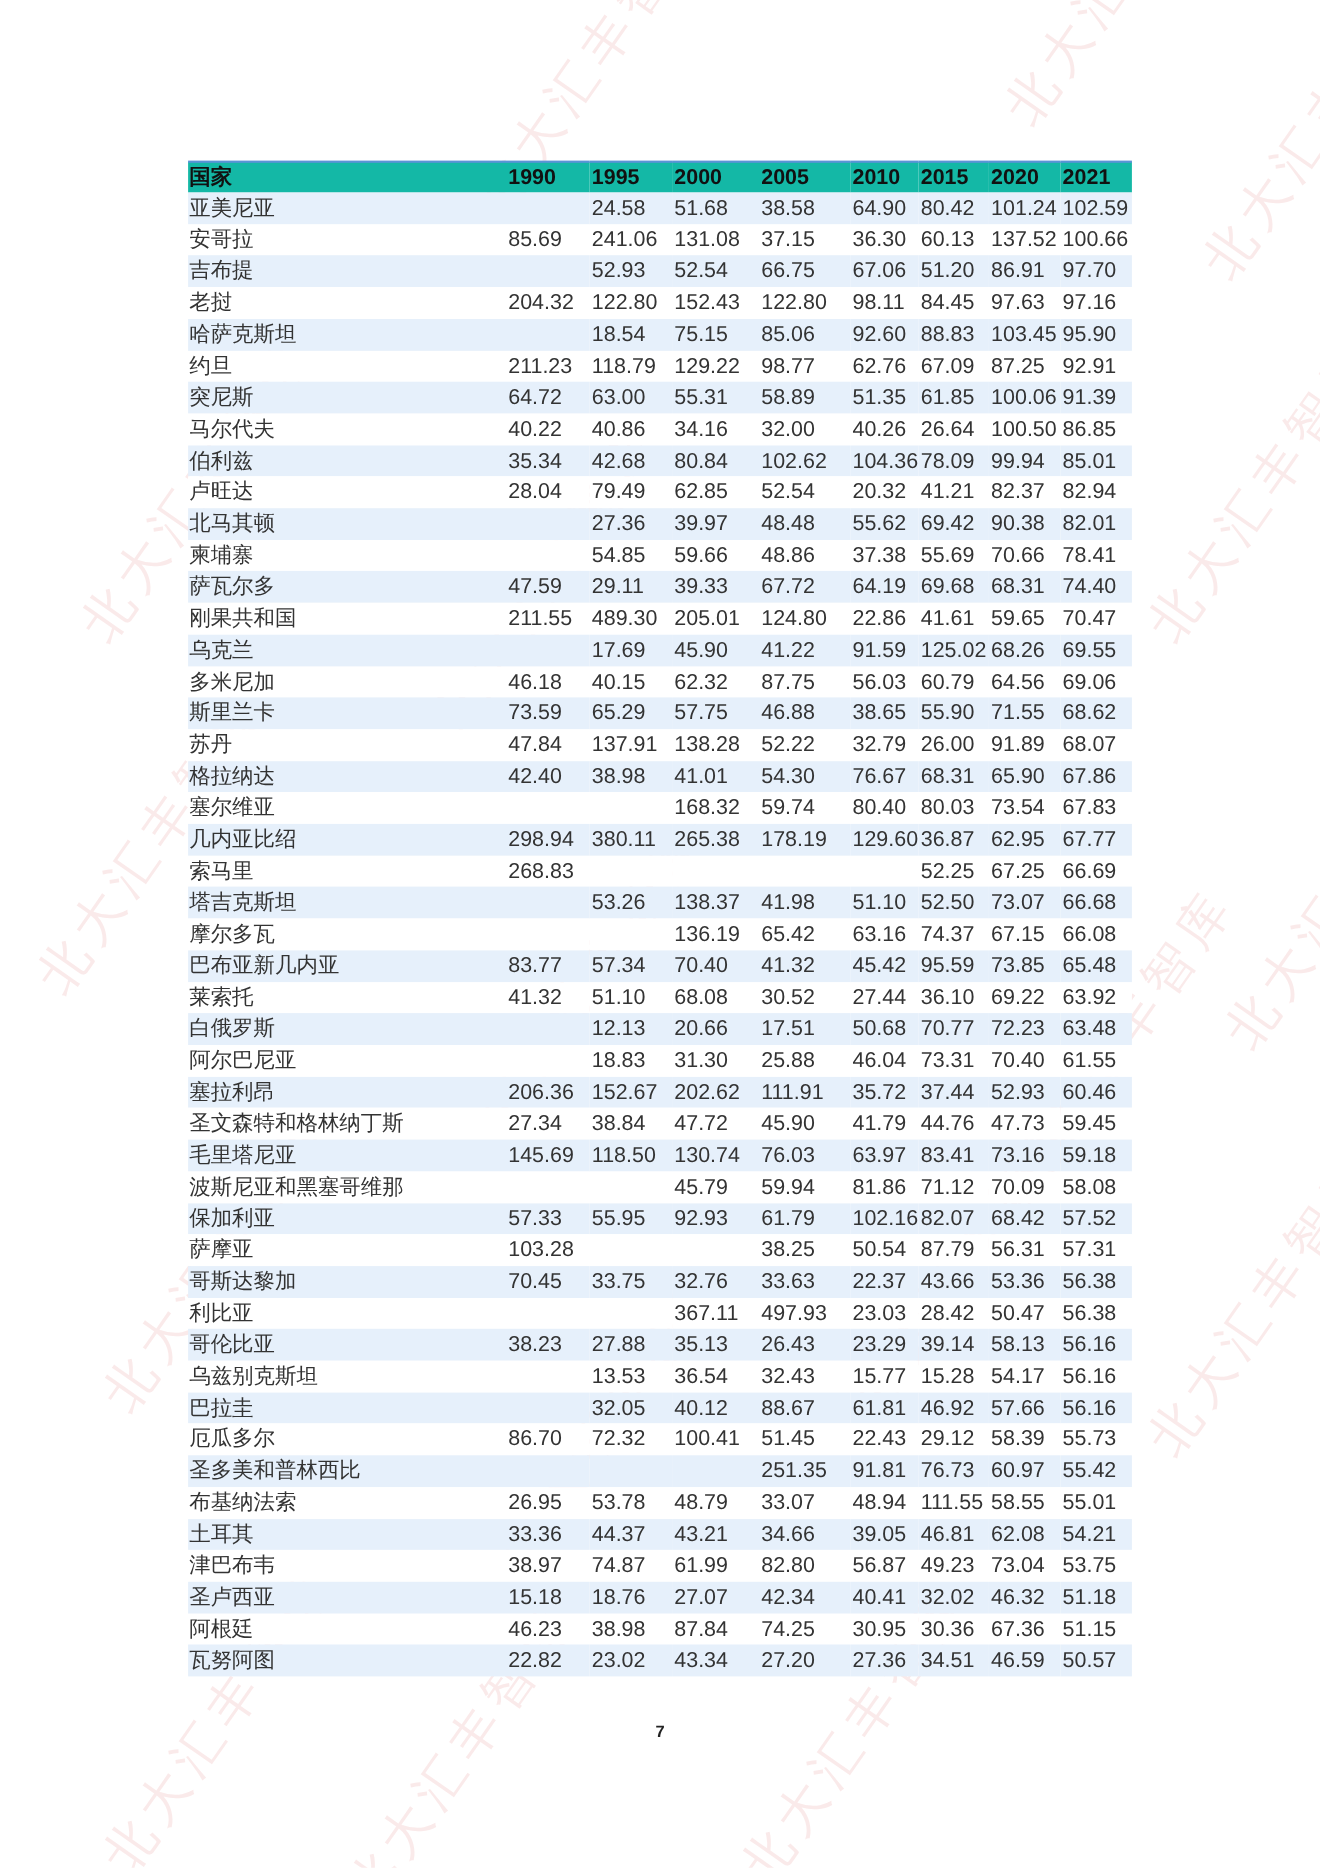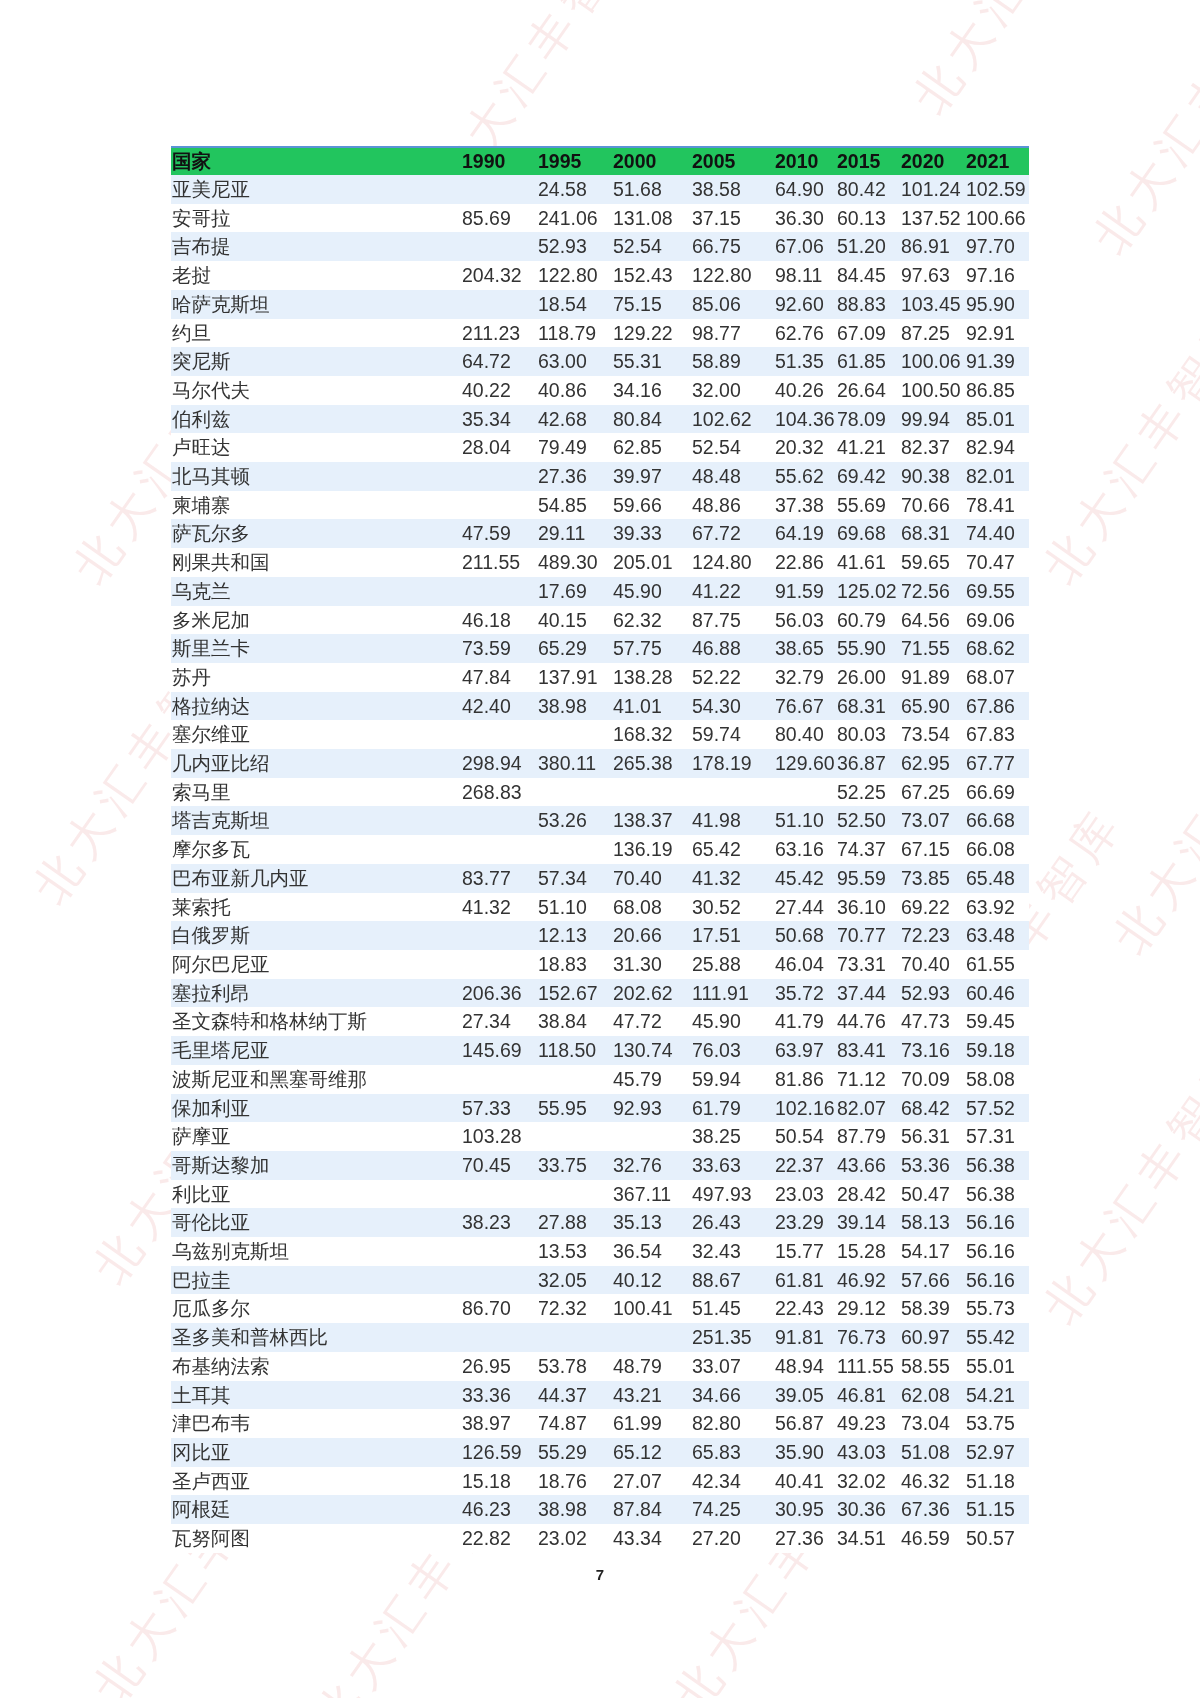--- a/index.html
+++ b/index.html
@@ -8,21 +8,21 @@
     font-family: "Liberation Sans", "DejaVu Sans", sans-serif; color: #262626;
   }
   .watermarks { position: absolute; inset: 0; pointer-events: none; z-index: 0; }
   .wm {
     position: absolute; color: rgba(232, 150, 150, 0.20); font-size: 46px; letter-spacing: 8px;
     transform: rotate(-55deg); transform-origin: left top; white-space: nowrap;
     font-family: "DejaVu Sans", sans-serif;
   }
   .table-wrap { position: absolute; left: 171px; top: 146px; width: 858px; z-index: 1; }
   table { border-collapse: collapse; width: 858px; table-layout: fixed; }
-  thead tr { background: #22c55e; border-top: 2px solid #5b93d6; }
+  thead tr { background: #14b8a6; border-top: 2px solid #5b93d6; }
   th {
     font-weight: bold; font-size: 19.5px; color: #111; text-align: left; padding: 0 0 0 2px;
     height: 27px; line-height: 27px; white-space: nowrap; overflow: visible;
   }
   td {
     font-size: 19.5px; color: #333; text-align: left; padding: 0 0 0 2px;
     height: 28.7px; line-height: 28.7px; white-space: nowrap; overflow: visible;
   }
   tbody tr:nth-child(odd) { background: #e6f0fb; }
   tbody tr:nth-child(even) { background: #ffffff; }
@@ -237,21 +237,21 @@
           <td>70.47</td>
         </tr>
         <tr>
           <td class="name">乌克兰</td>
           <td></td>
           <td>17.69</td>
           <td>45.90</td>
           <td>41.22</td>
           <td>91.59</td>
           <td>125.02</td>
-          <td>72.56</td>
+          <td>68.26</td>
           <td>69.55</td>
         </tr>
         <tr>
           <td class="name">多米尼加</td>
           <td>46.18</td>
           <td>40.15</td>
           <td>62.32</td>
           <td>87.75</td>
           <td>56.03</td>
           <td>60.79</td>
@@ -560,31 +560,20 @@
           <td>38.97</td>
           <td>74.87</td>
           <td>61.99</td>
           <td>82.80</td>
           <td>56.87</td>
           <td>49.23</td>
           <td>73.04</td>
           <td>53.75</td>
         </tr>
         <tr>
-          <td class="name">冈比亚</td>
-          <td>126.59</td>
-          <td>55.29</td>
-          <td>65.12</td>
-          <td>65.83</td>
-          <td>35.90</td>
-          <td>43.03</td>
-          <td>51.08</td>
-          <td>52.97</td>
-        </tr>
-        <tr>
           <td class="name">圣卢西亚</td>
           <td>15.18</td>
           <td>18.76</td>
           <td>27.07</td>
           <td>42.34</td>
           <td>40.41</td>
           <td>32.02</td>
           <td>46.32</td>
           <td>51.18</td>
         </tr>

